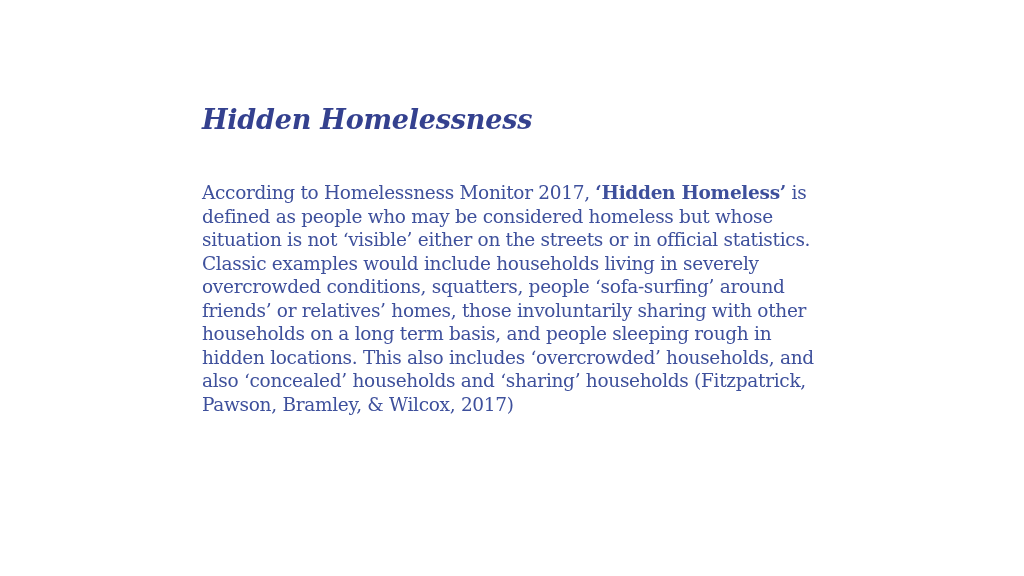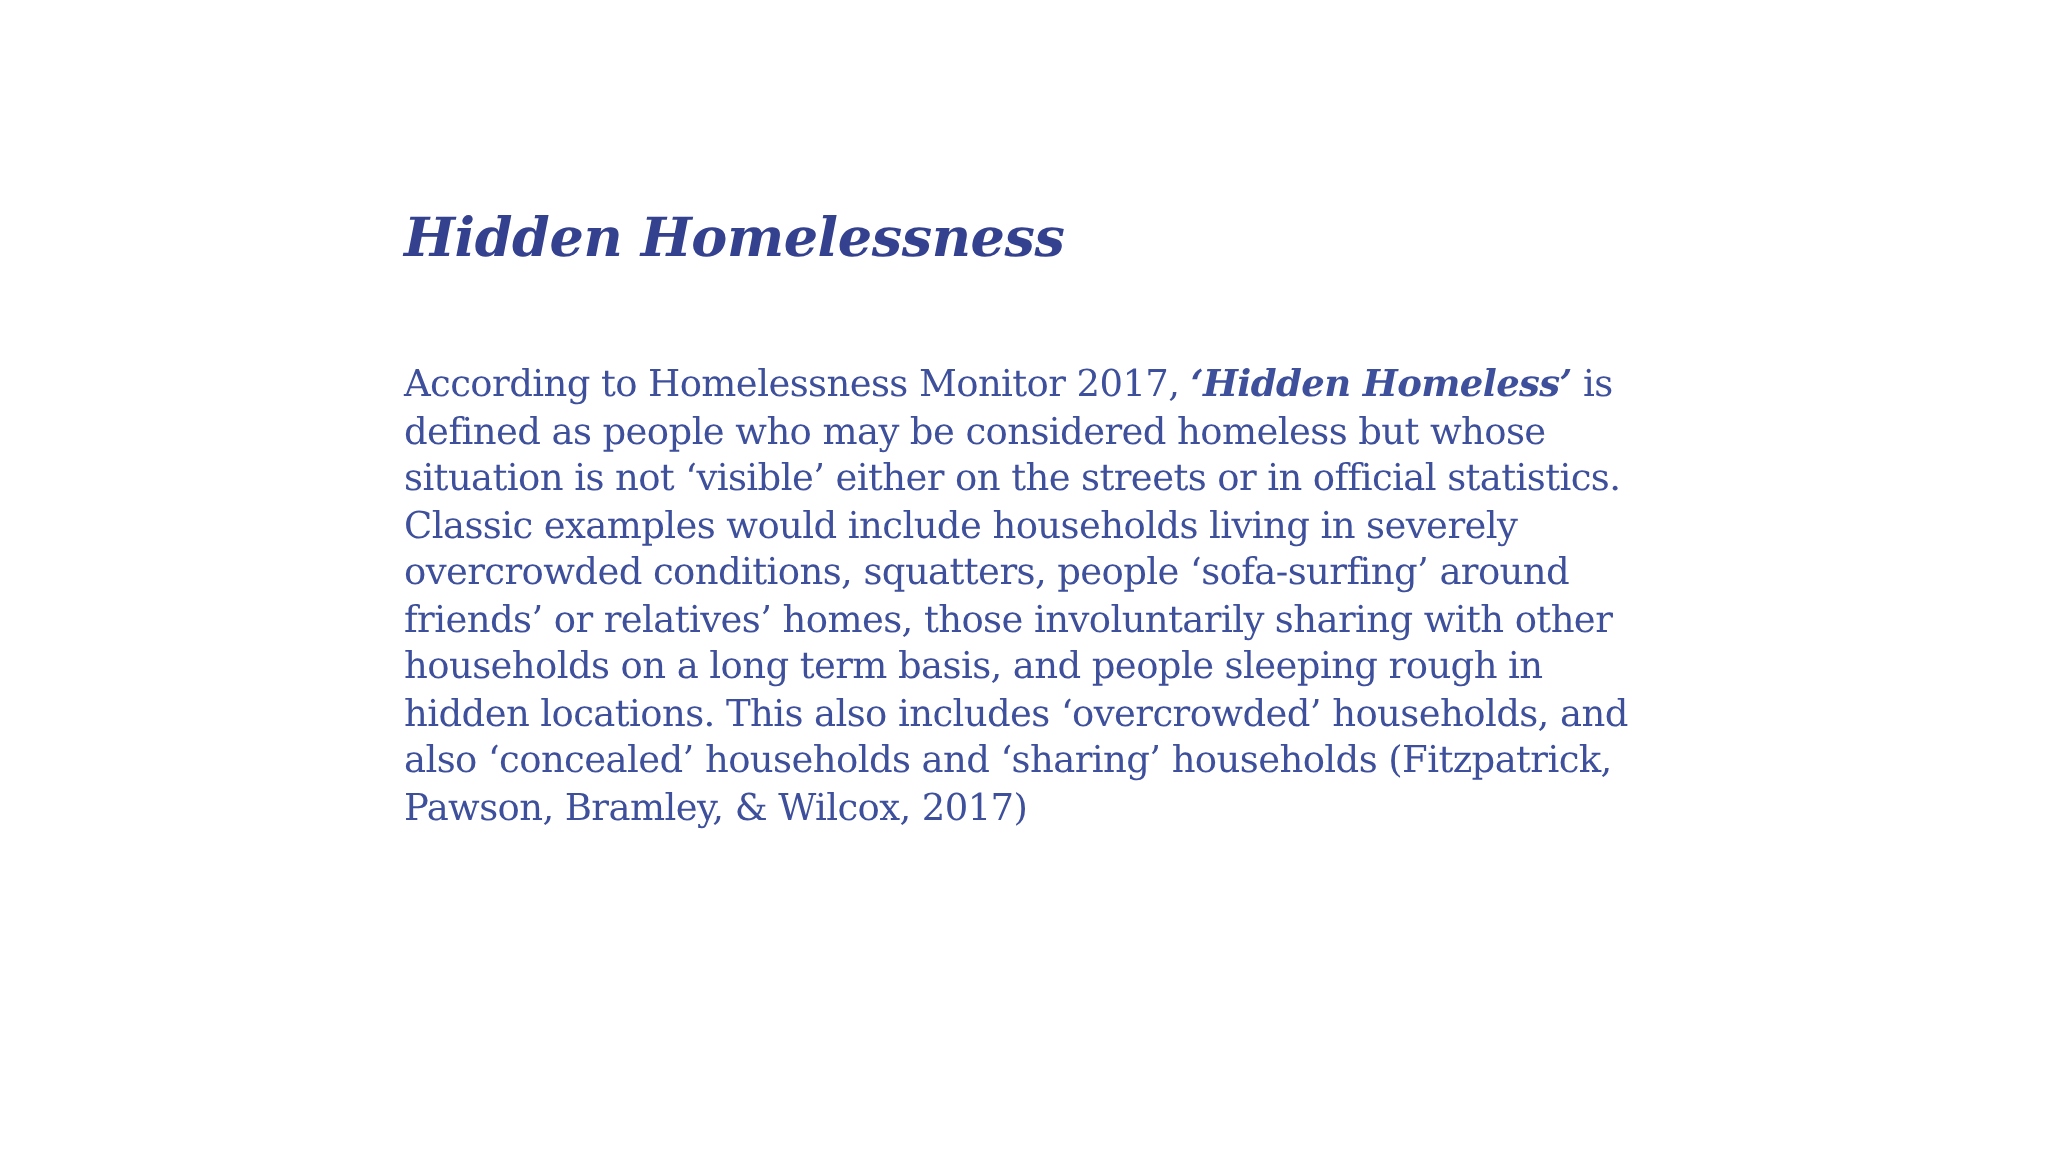--- a/index.html
+++ b/index.html
@@ -36,21 +36,20 @@
     margin: 0;
     font-family: "DejaVu Serif", "Liberation Serif", serif;
     font-size: 18.5px;
     line-height: 23.5px;
     letter-spacing: -0.3px;
     color: #3e509c;
     text-align: left;
   }
   .bold-italic {
     font-weight: bold;
-    font-style: italic;
   }
 </style>
 </head>
 <body>
 
 <div class="slide">
   <h1 class="title">Hidden Homelessness</h1>
   <p class="body-paragraph"><span>According to Homelessness Monitor 2017, </span><span class="bold-italic">‘Hidden Homeless’</span><span> is defined as people who may be considered homeless but whose situation is not ‘visible’ either on the streets or in official statistics. Classic examples would include households living in severely overcrowded conditions, squatters, people ‘sofa-surfing’ around friends’ or relatives’ homes, those involuntarily sharing with other households on a long term basis, and people sleeping rough in hidden locations. This also includes ‘overcrowded’ households, and also ‘concealed’ households and ‘sharing’ households (Fitzpatrick, Pawson, Bramley, &amp; Wilcox, 2017)</span></p>
 </div>
 

